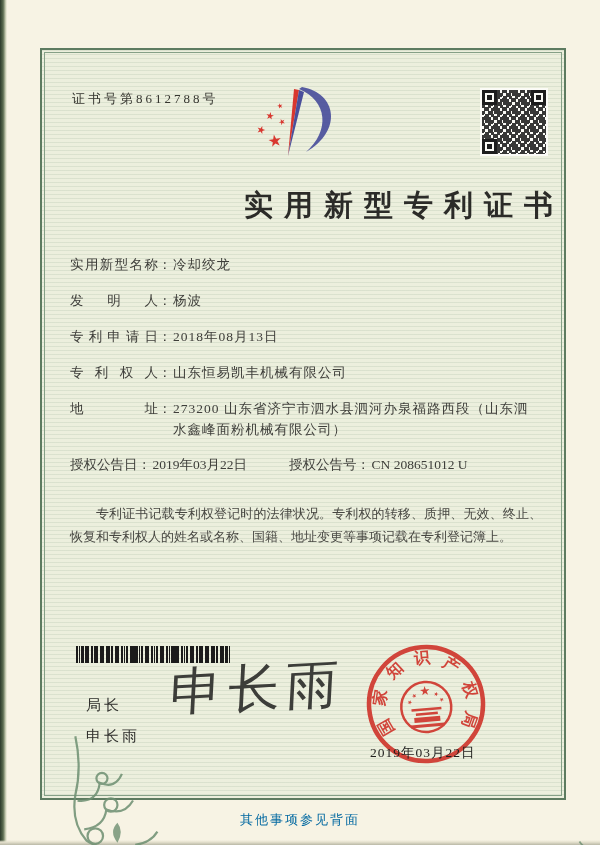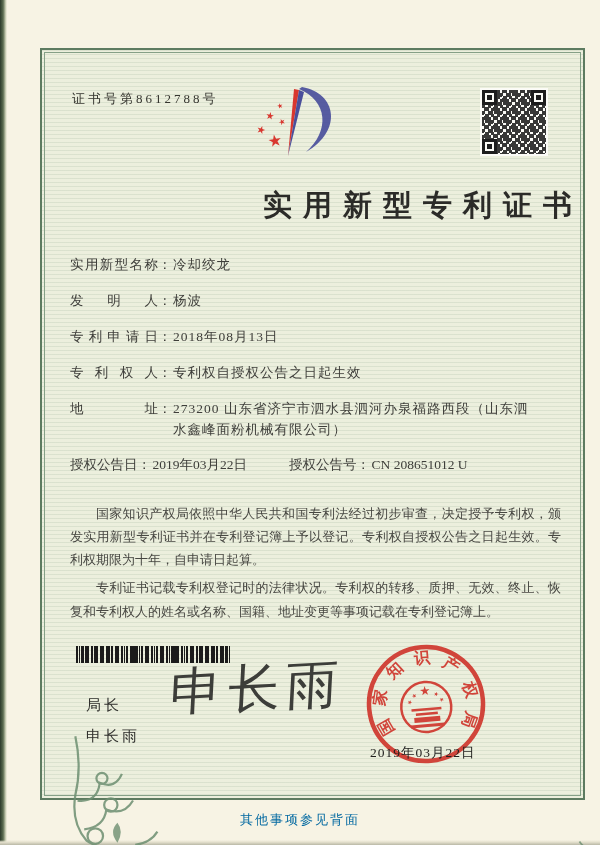--- a/index.html
+++ b/index.html
@@ -10,21 +10,21 @@
   }
   .spine{position:absolute;left:0;top:0;bottom:0;width:7px;
     background:linear-gradient(90deg,#2c3a2b 0,#5d6d52 45%,#c9cdb4 80%,rgba(201,205,180,0) 100%);}
   .bottom-edge{position:absolute;left:0;right:0;bottom:0;height:5px;
     background:linear-gradient(0deg,#b9b8a6 0,#e6e2cf 60%,rgba(230,226,207,0) 100%);}
 
   
   .frame{position:absolute;left:40px;top:48px;width:522px;height:748px;
     border:2px solid #5d7b60;
     background-color:#ecefdd;
-    background-image:repeating-linear-gradient(180deg, rgba(125,155,128,.16) 0 1px, rgba(0,0,0,0) 1px 4px);padding-left:19px;}
+    background-image:repeating-linear-gradient(180deg, rgba(125,155,128,.16) 0 1px, rgba(0,0,0,0) 1px 4px);}
   .frame-inner{position:absolute;inset:2px;border:1px solid #85a087;pointer-events:none;}
 
   .cert-no{position:absolute;left:30px;top:40px;font-size:13px;letter-spacing:3px;color:#35352f;}
 
   .logo{position:absolute;left:196px;top:22px;width:130px;height:112px;}
 
   
   .qr{position:absolute;left:438px;top:38px;width:68px;height:68px;background:#fbfbf6;}
   .qr-mod{position:absolute;inset:2px;opacity:.9;
     background-image:
@@ -113,32 +113,31 @@
     <div class="frow">
       <span class="flabel">实用新型名称</span><span class="fcolon">：</span><span class="fvalue">冷却绞龙</span>
     </div>
     <div class="frow">
       <span class="flabel">发明人</span><span class="fcolon">：</span><span class="fvalue">杨波</span>
     </div>
     <div class="frow">
       <span class="flabel">专利申请日</span><span class="fcolon">：</span><span class="fvalue">2018年08月13日</span>
     </div>
     <div class="frow">
-      <span class="flabel">专利权人</span><span class="fcolon">：</span><span class="fvalue">专利权自授权公告之日起生效</span>
+      <span class="flabel">专利权人</span><span class="fcolon">：</span><span class="fvalue">山东恒易凯丰机械有限公司</span>
     </div>
     <div class="frow addr">
       <span class="flabel">地址</span><span class="fcolon">：</span><span class="fvalue">273200 山东省济宁市泗水县泗河办泉福路西段（山东泗水鑫峰面粉机械有限公司）</span>
     </div>
     <div class="frow">
       <span>授权公告日</span><span class="fcolon">：</span><span>2019年03月22日</span><span class="grant-sep"></span><span>授权公告号</span><span class="fcolon">：</span><span>CN 208651012 U</span>
     </div>
   </div>
 
   <div class="paras">
-    <p>国家知识产权局依照中华人民共和国专利法经过初步审查，决定授予专利权，颁发实用新型专利证书并在专利登记簿上予以登记。专利权自授权公告之日起生效。专利权期限为十年，自申请日起算。</p>
     <p>专利证书记载专利权登记时的法律状况。专利权的转移、质押、无效、终止、恢复和专利权人的姓名或名称、国籍、地址变更等事项记载在专利登记簿上。</p>
   </div>
 
   <div class="barcode"></div>
 
   <div class="officials">
     <div>局长</div>
     <div>申长雨</div>
   </div>
 

